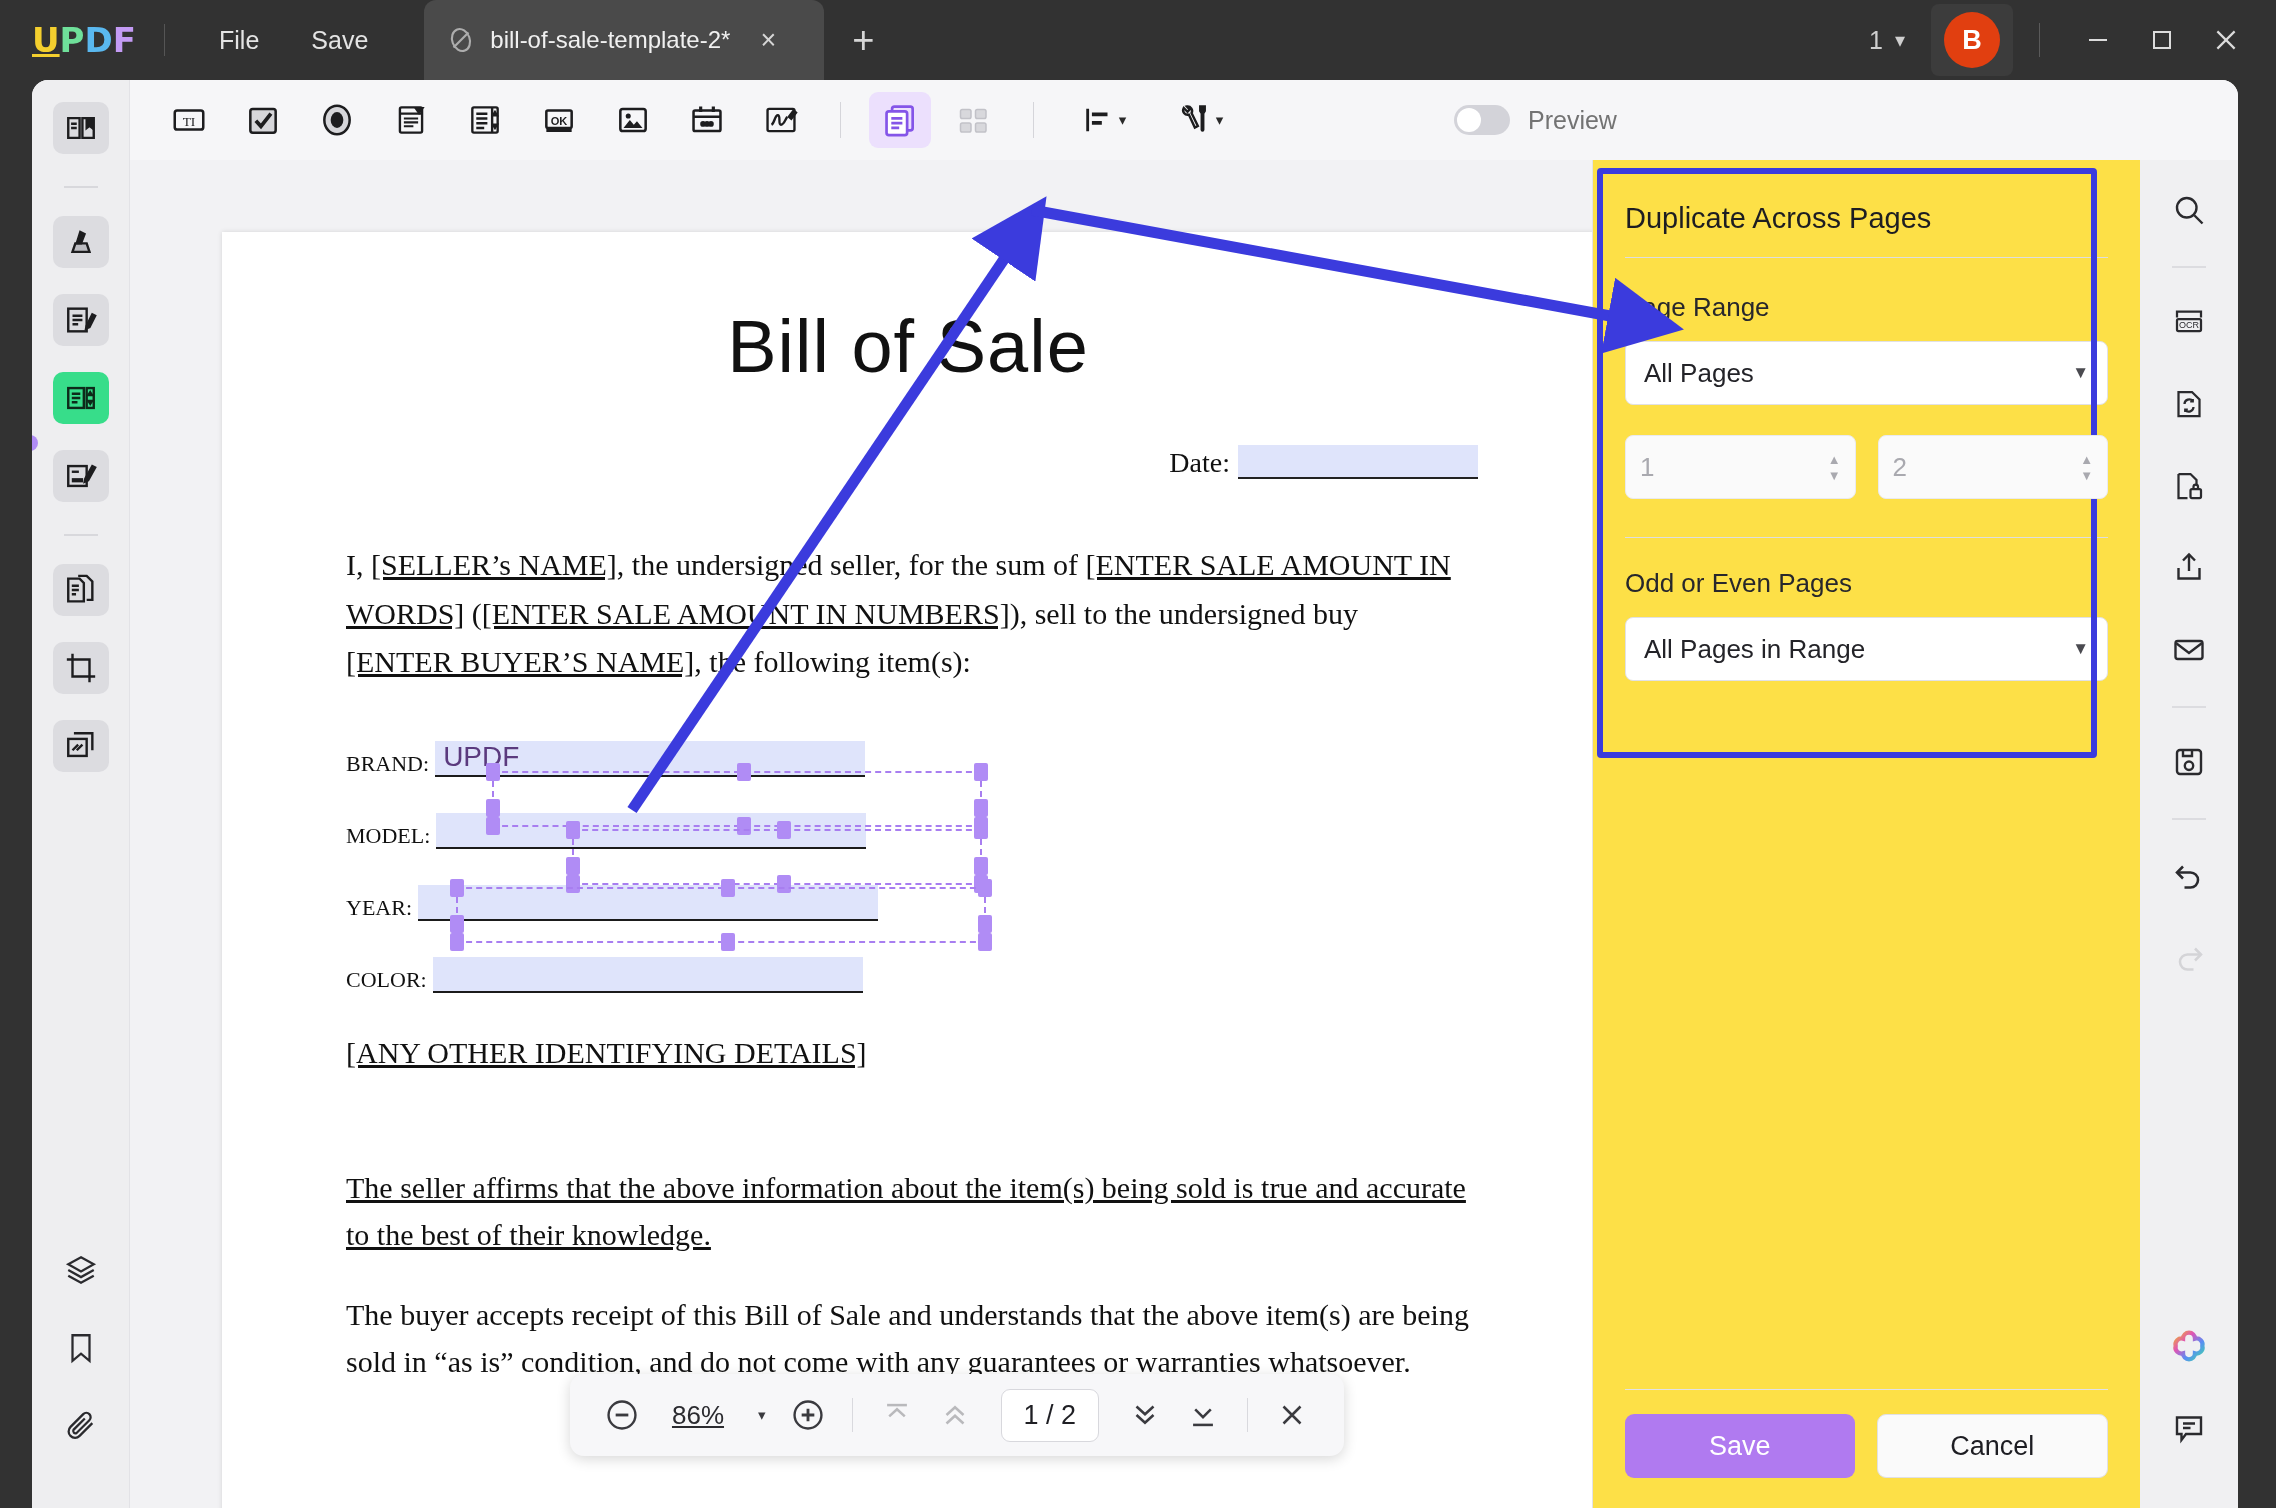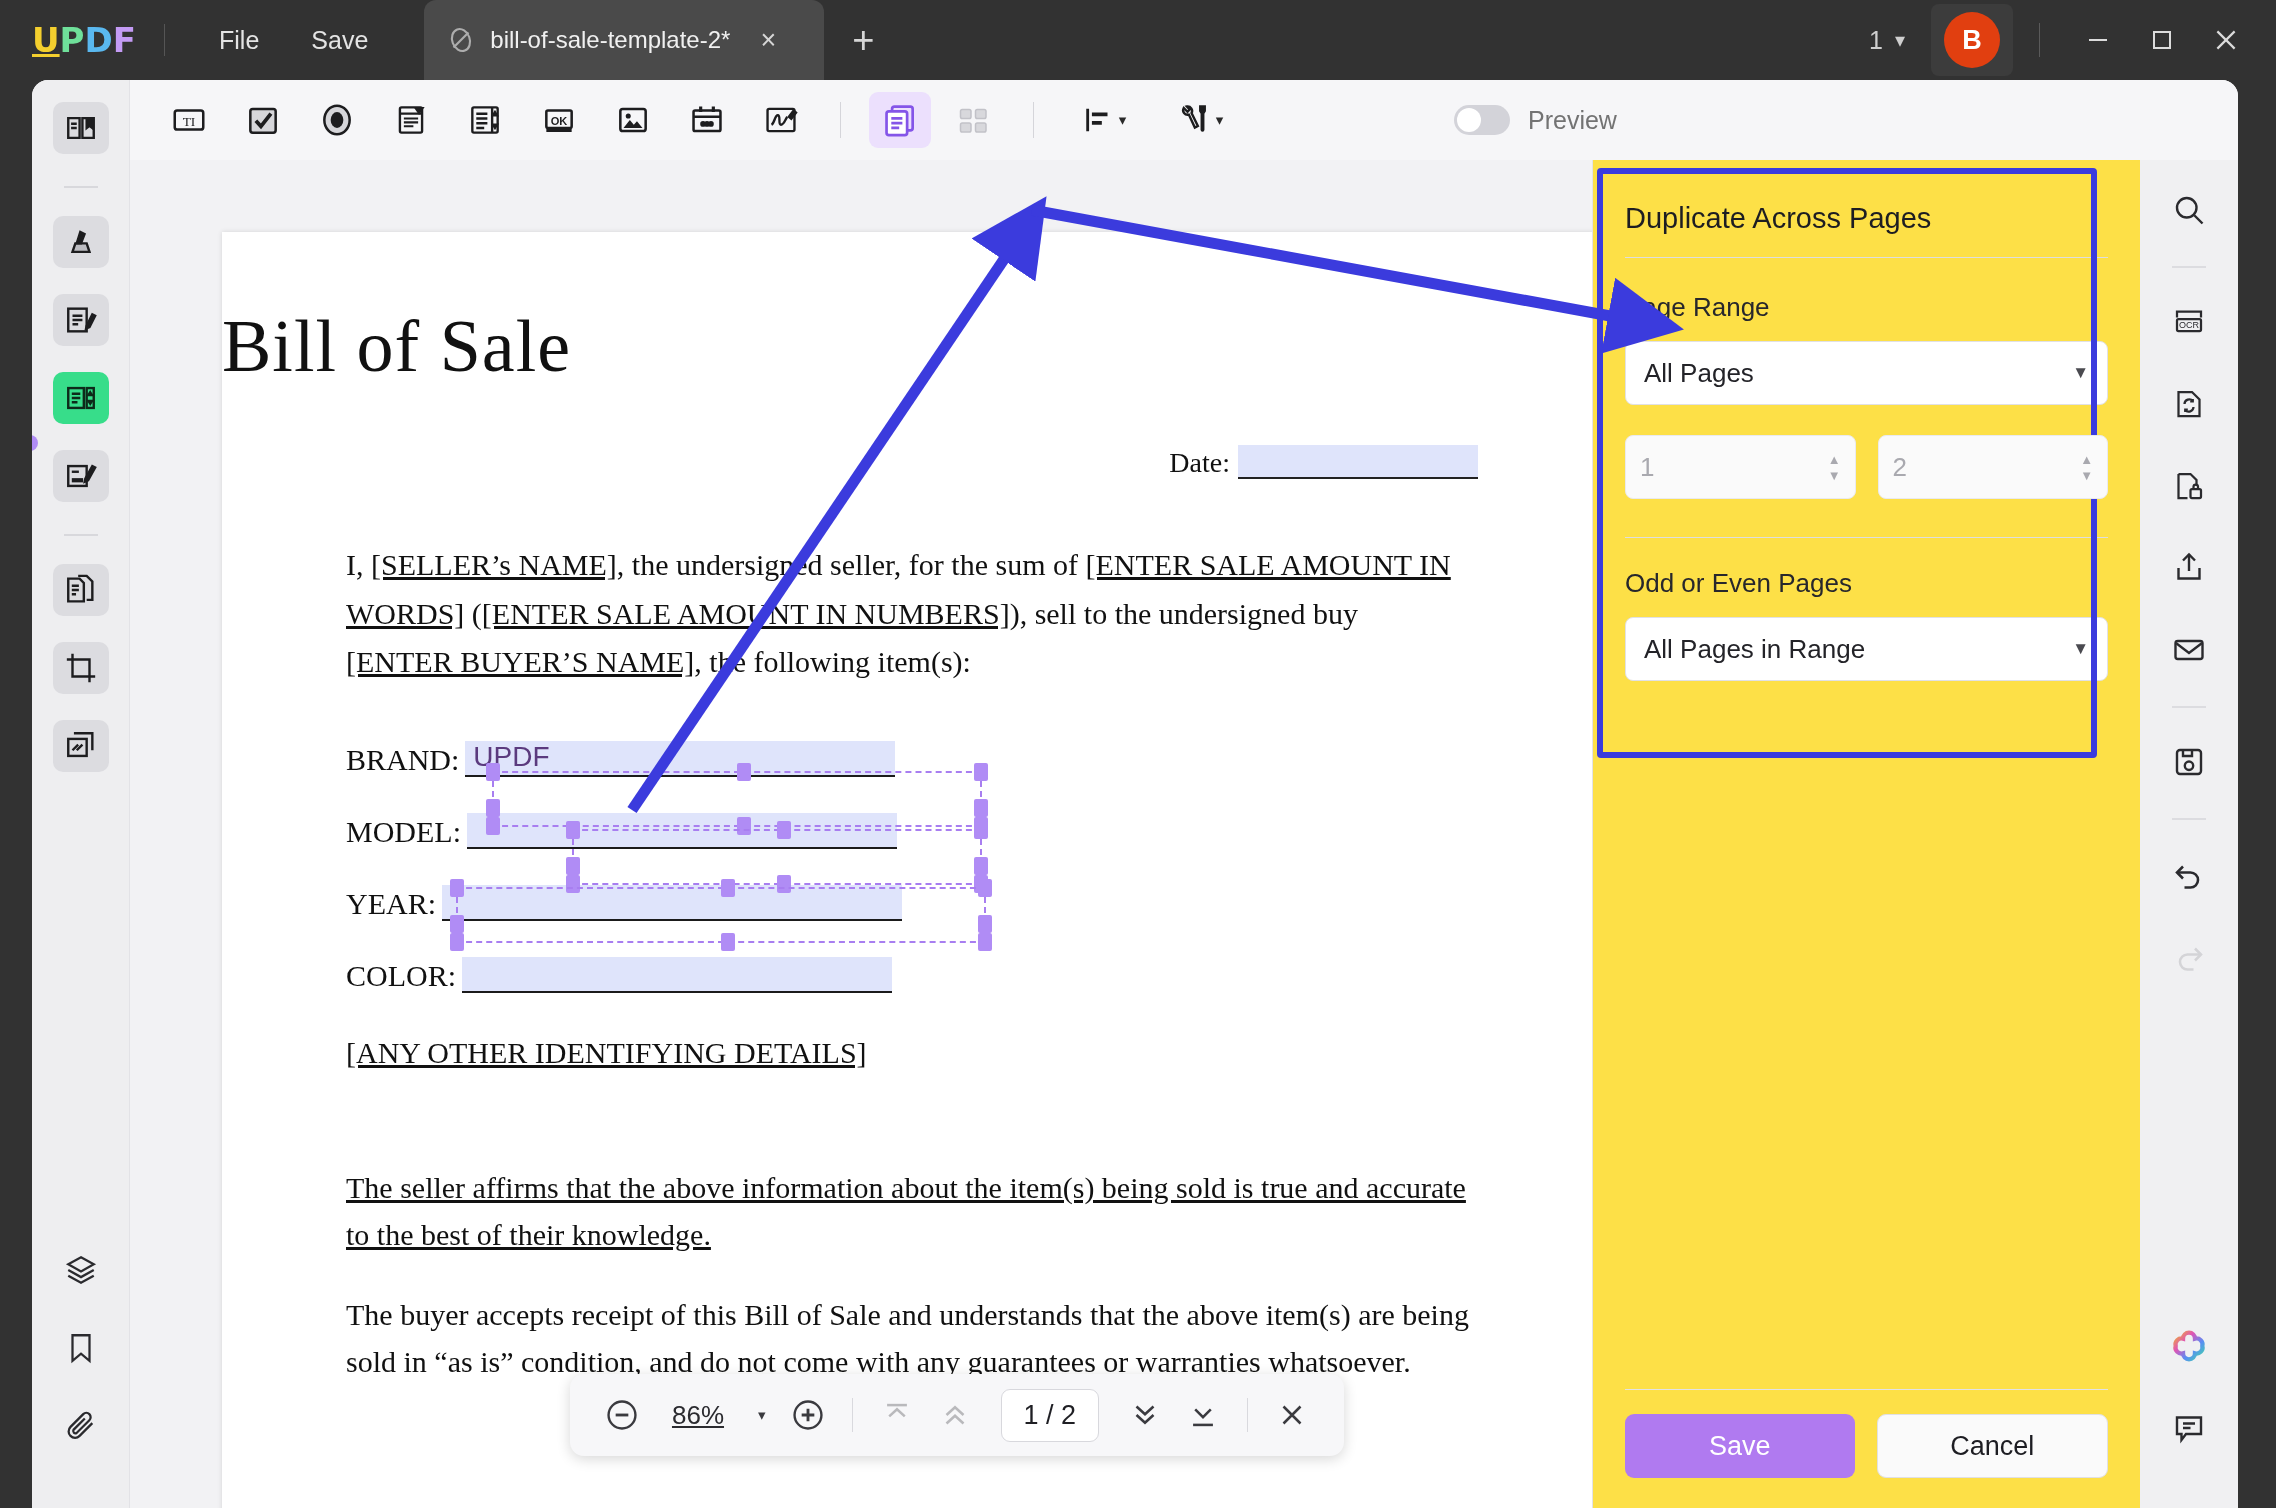--- a/index.html
+++ b/index.html
@@ -96,33 +96,33 @@
   .docarea {
     position: absolute; left: 98px; right: 646px; top: 80px; bottom: 0;
     background: #f2f2f4; overflow: hidden;
   }
   .page {
     position: absolute; left: 92px; top: 72px; width: 1372px; height: 1500px;
     background: #fff; box-shadow: 0 0 5px rgba(0,0,0,.12);
     font-family: "Liberation Serif", serif; color: #111;
   }
   .doc-title {
-    text-align: left; margin-top: 72px;
-    font-size: 74px; font-family: Liberation Serif, serif;
+    text-align: center; margin-top: 72px;
+    font-size: 74px; font-family: Liberation Sans, sans-serif;
     letter-spacing: 1px;
   }
   .date-row { display: flex; justify-content: flex-end; padding-right: 116px; margin-top: 56px; align-items: flex-end; }
   .date-label { font-size: 28px; margin-right: 8px; }
   .field-box { background: #dfe4fb; border-bottom: 2px solid #222; height: 34px; }
   .body-par { margin: 62px 124px 0 124px; font-size: 30px; line-height: 1.62; text-align: left; }
   .u { text-decoration: underline; }
 
   .fields { margin: 34px 0 0 124px; position: relative; }
   .frow { display: flex; align-items: flex-end; height: 56px; position: relative; }
-  .flabel { font-size: 30px; white-space: nowrap; }
+  .flabel { font-size: 22px; white-space: nowrap; }
   .finput { background: #dfe4fb; border-bottom: 2px solid #1b1b1b; height: 36px; margin-left: 6px; position:relative; }
   .finput .val { position:absolute; left: 8px; top: 0px; font-size: 28px; color: #5b3a7e; font-family:"Liberation Sans",sans-serif;}
 
   
   .selbox { position: absolute; border: 2px dashed #a87ef0; }
   .handle { position: absolute; width: 14px; height: 18px; background: #b08cf5; border-radius: 2px; }
 
   .par2 { margin: 88px 124px 0 124px; font-size: 30px; line-height: 1.55; text-decoration: underline; }
   .par3 { margin: 34px 124px 0 124px; font-size: 30px; line-height: 1.55; }
 

